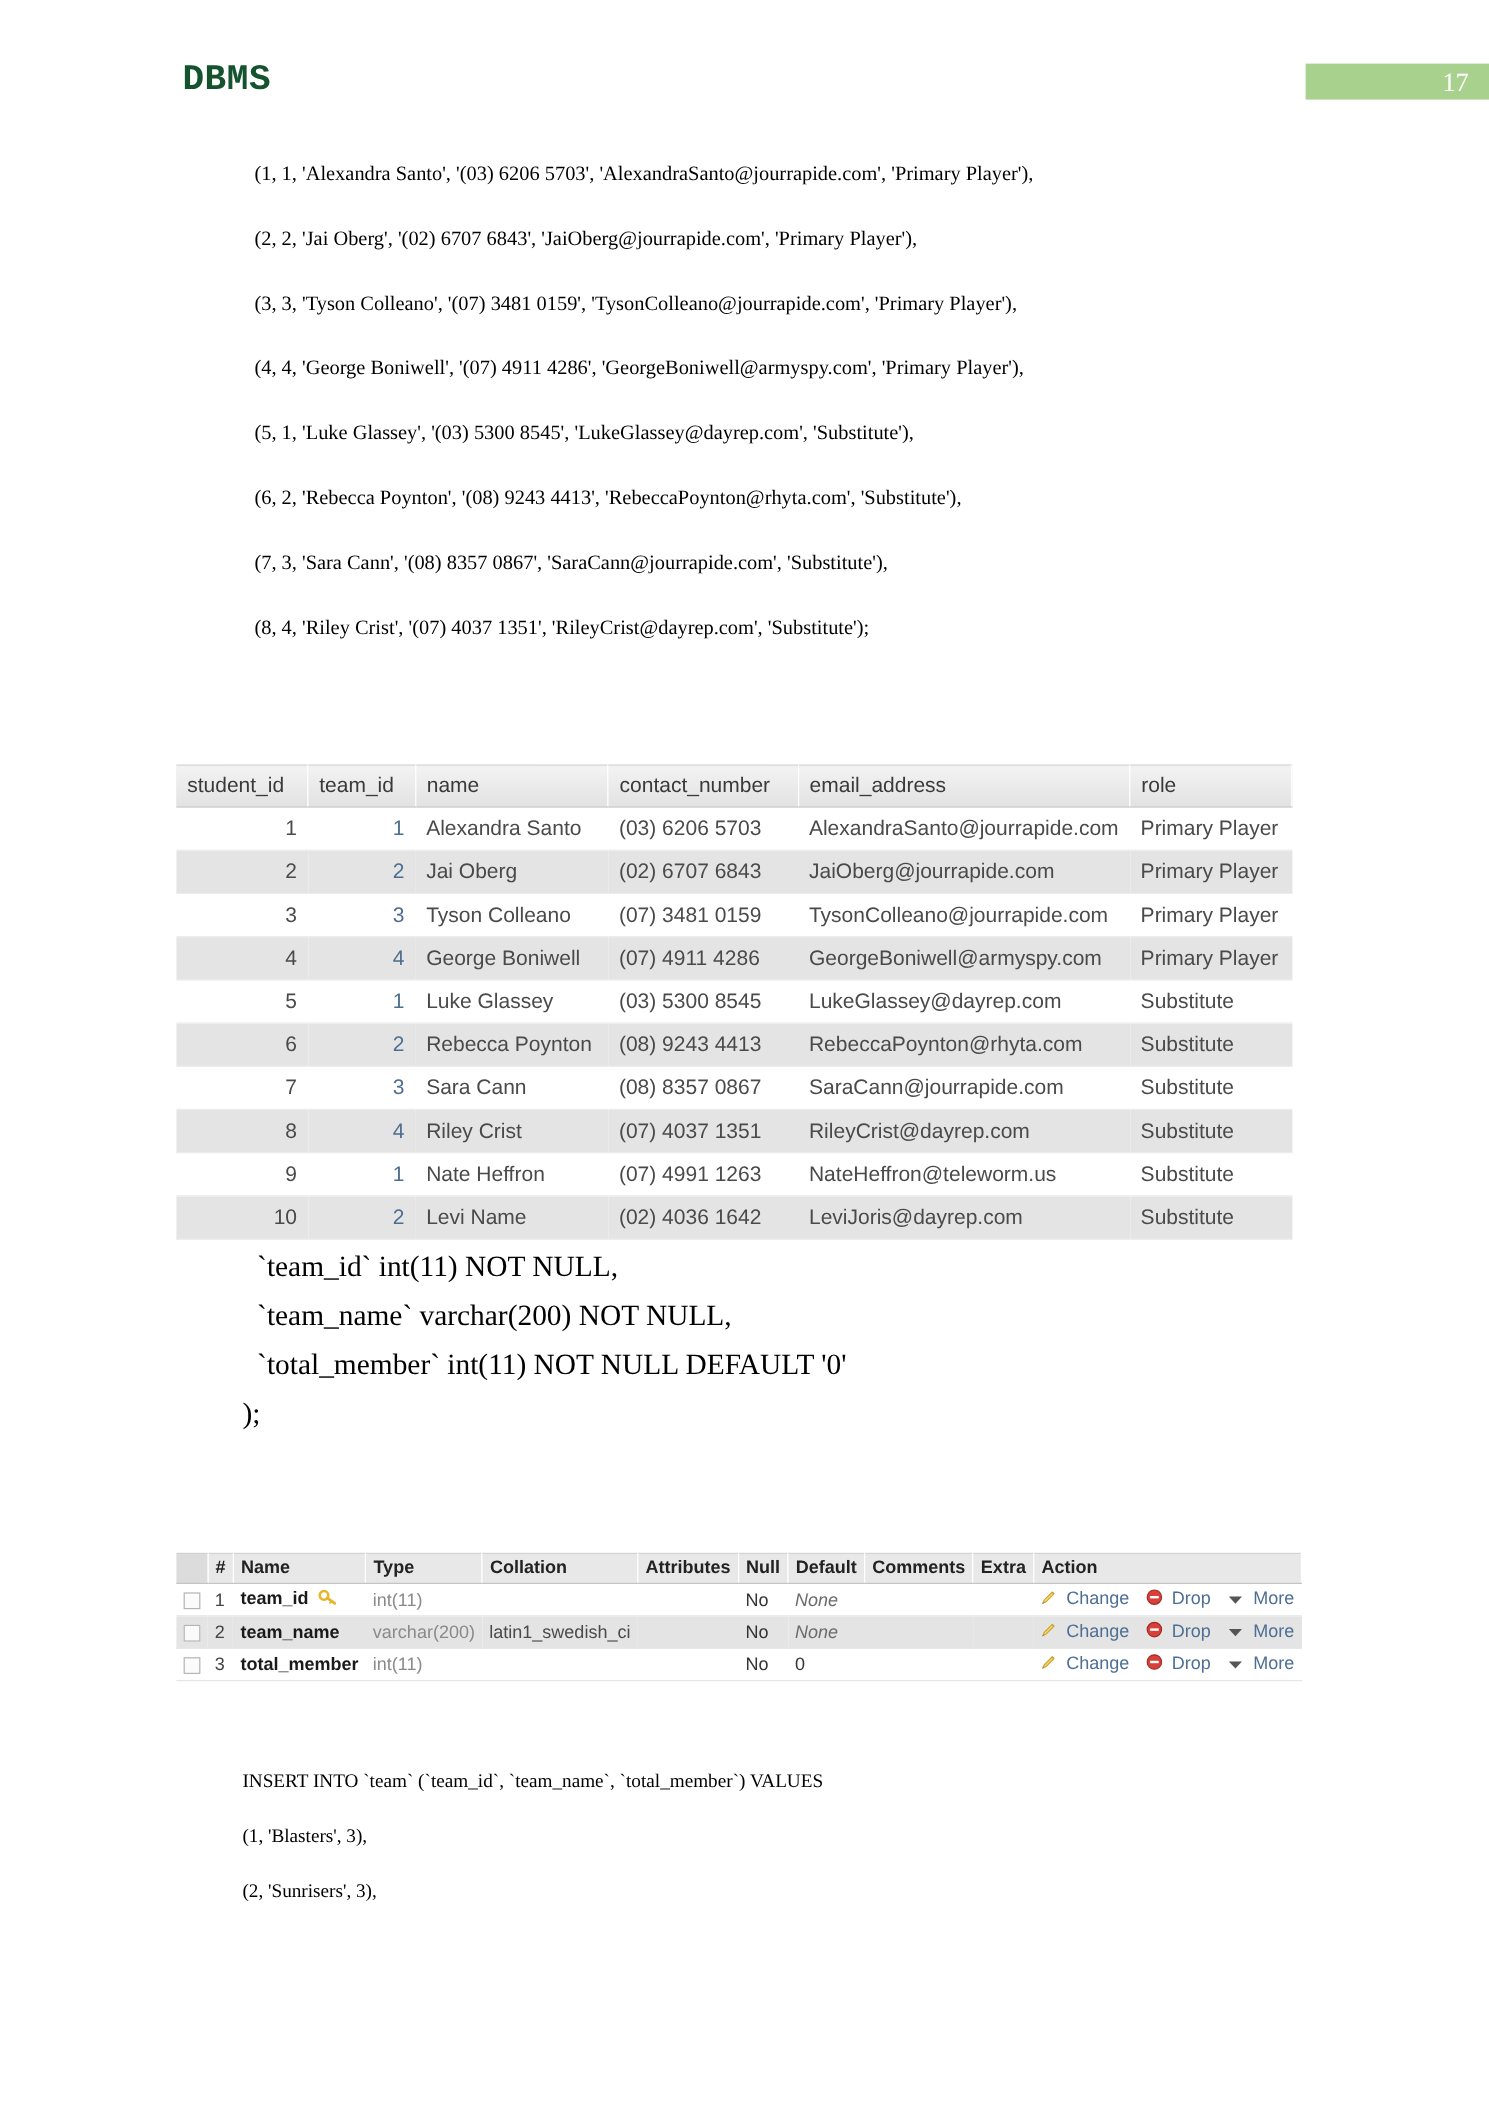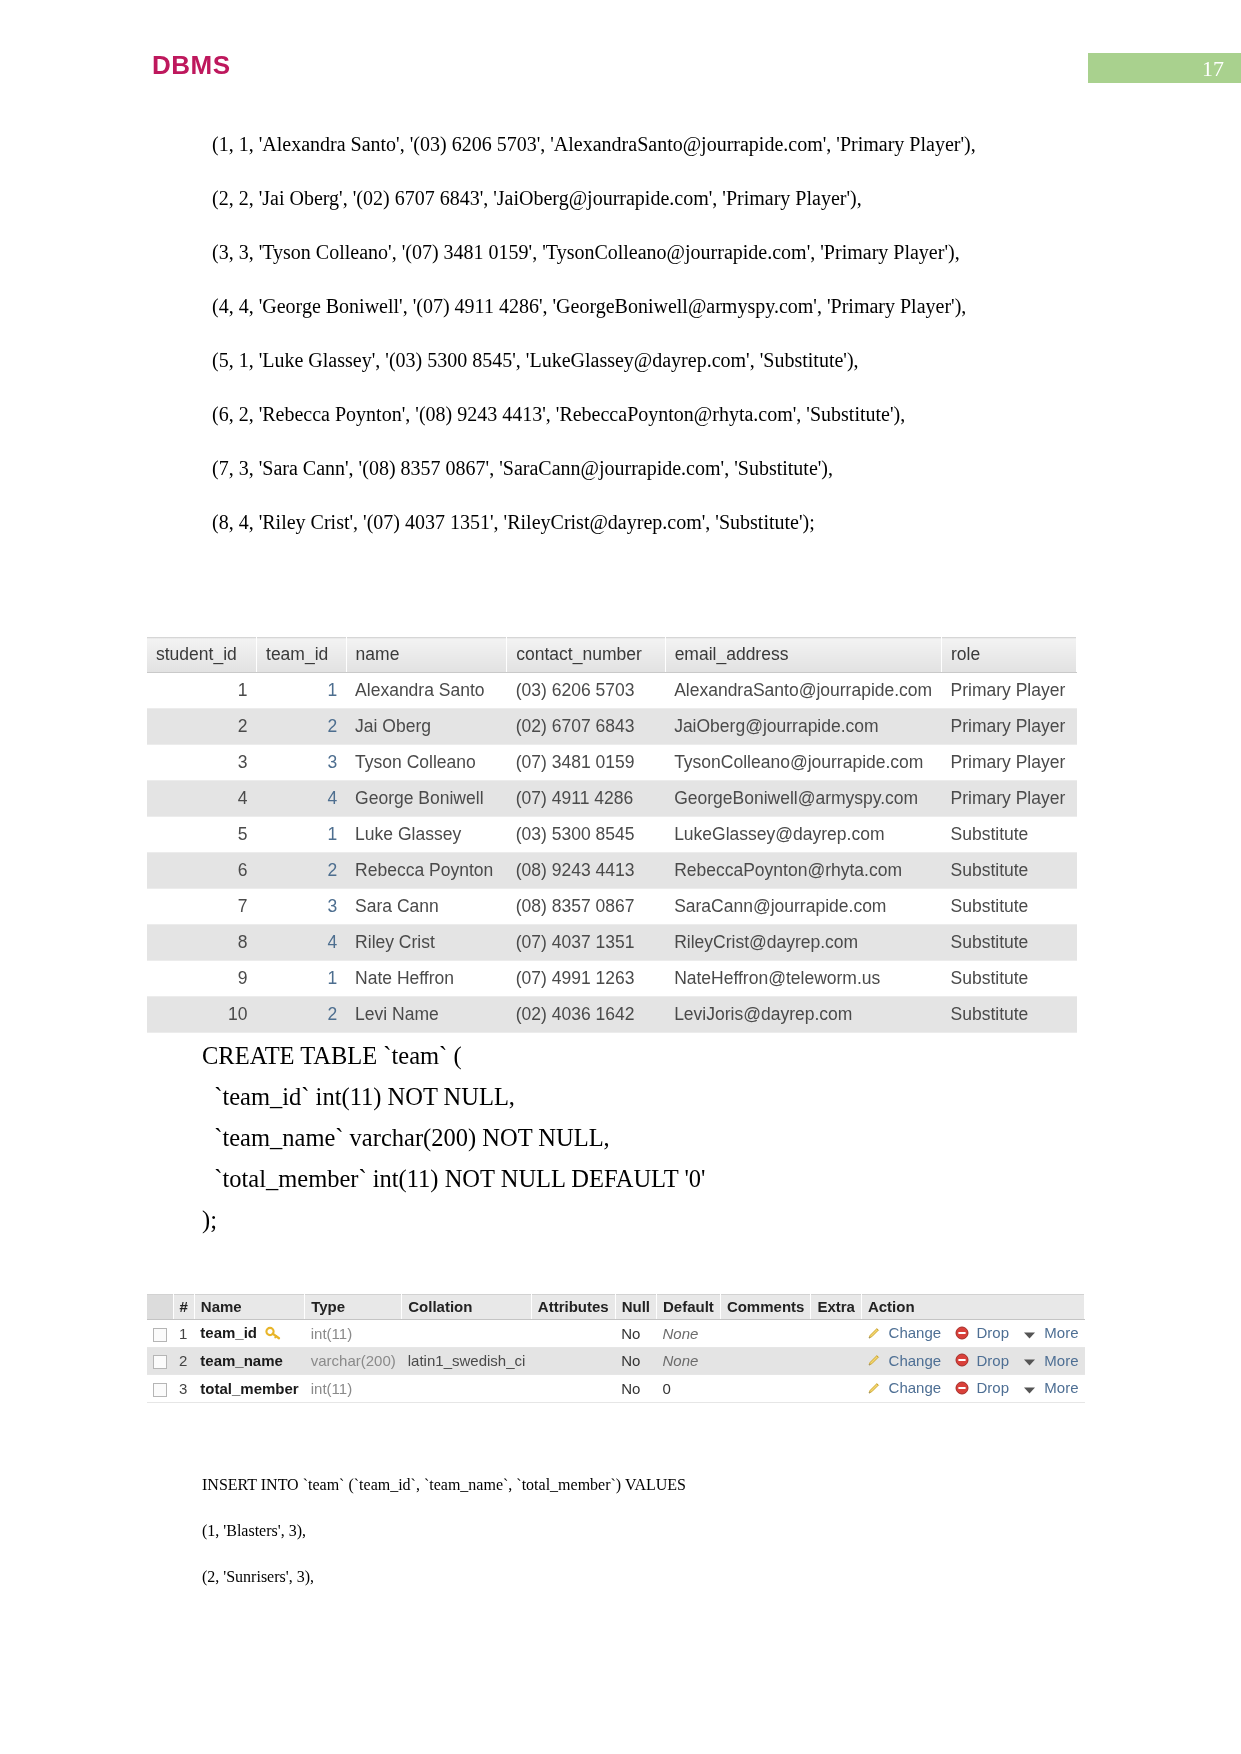--- a/index.html
+++ b/index.html
@@ -20,25 +20,25 @@
   .page-header {
     position: absolute;
     top: 0; left: 0;
     width: 1241px;
     height: 110px;
   }
   .header-title {
     position: absolute;
     left: 152px;
     top: 50px;
-    font-family: Liberation Sans, sans-serif;
-    font-size: 26px;
+    font-family: Liberation Mono, monospace;
+    font-size: 30px;
     font-weight: 700;
     letter-spacing: 0.5px;
-    color: #be185d;
+    color: #14532d;
   }
   .page-number-box {
     position: absolute;
     left: 1088px;
     top: 53px;
     width: 160px;
     height: 30px;
     background: #a9d18e;
   }
   .page-number {
@@ -55,21 +55,21 @@
   .doc-body {
     position: absolute;
     left: 149px;
     top: 128px;
     width: 942px;
   }
   .para {
     text-align: justify;
     text-justify: inter-word;
     text-indent: 63px;
-    font-size: 20px;
+    font-size: 17px;
     line-height: 33px;
     margin: 0 0 21px 0;
     font-family: "Liberation Serif", serif;
   }
 
   
   .result-table-wrap {
     position: absolute;
     left: 147px;
     top: 617px;
@@ -311,21 +311,20 @@
         <td class="txt">Levi Name</td>
         <td class="txt">(02) 4036 1642</td>
         <td class="txt">LeviJoris@dayrep.com</td>
         <td class="txt">Substitute</td>
       </tr>
     </tbody>
   </table>
 </div>
 
 <div class="create-block">
-  <div class="code-line">CREATE TABLE `team` (</div>
   <div class="code-line">  `team_id` int(11) NOT NULL,</div>
   <div class="code-line">  `team_name` varchar(200) NOT NULL,</div>
   <div class="code-line">  `total_member` int(11) NOT NULL DEFAULT '0'</div>
   <div class="code-line">);</div>
 </div>
 
 <div class="structure-wrap">
   <table class="structure-grid">
     <thead>
       <tr>

